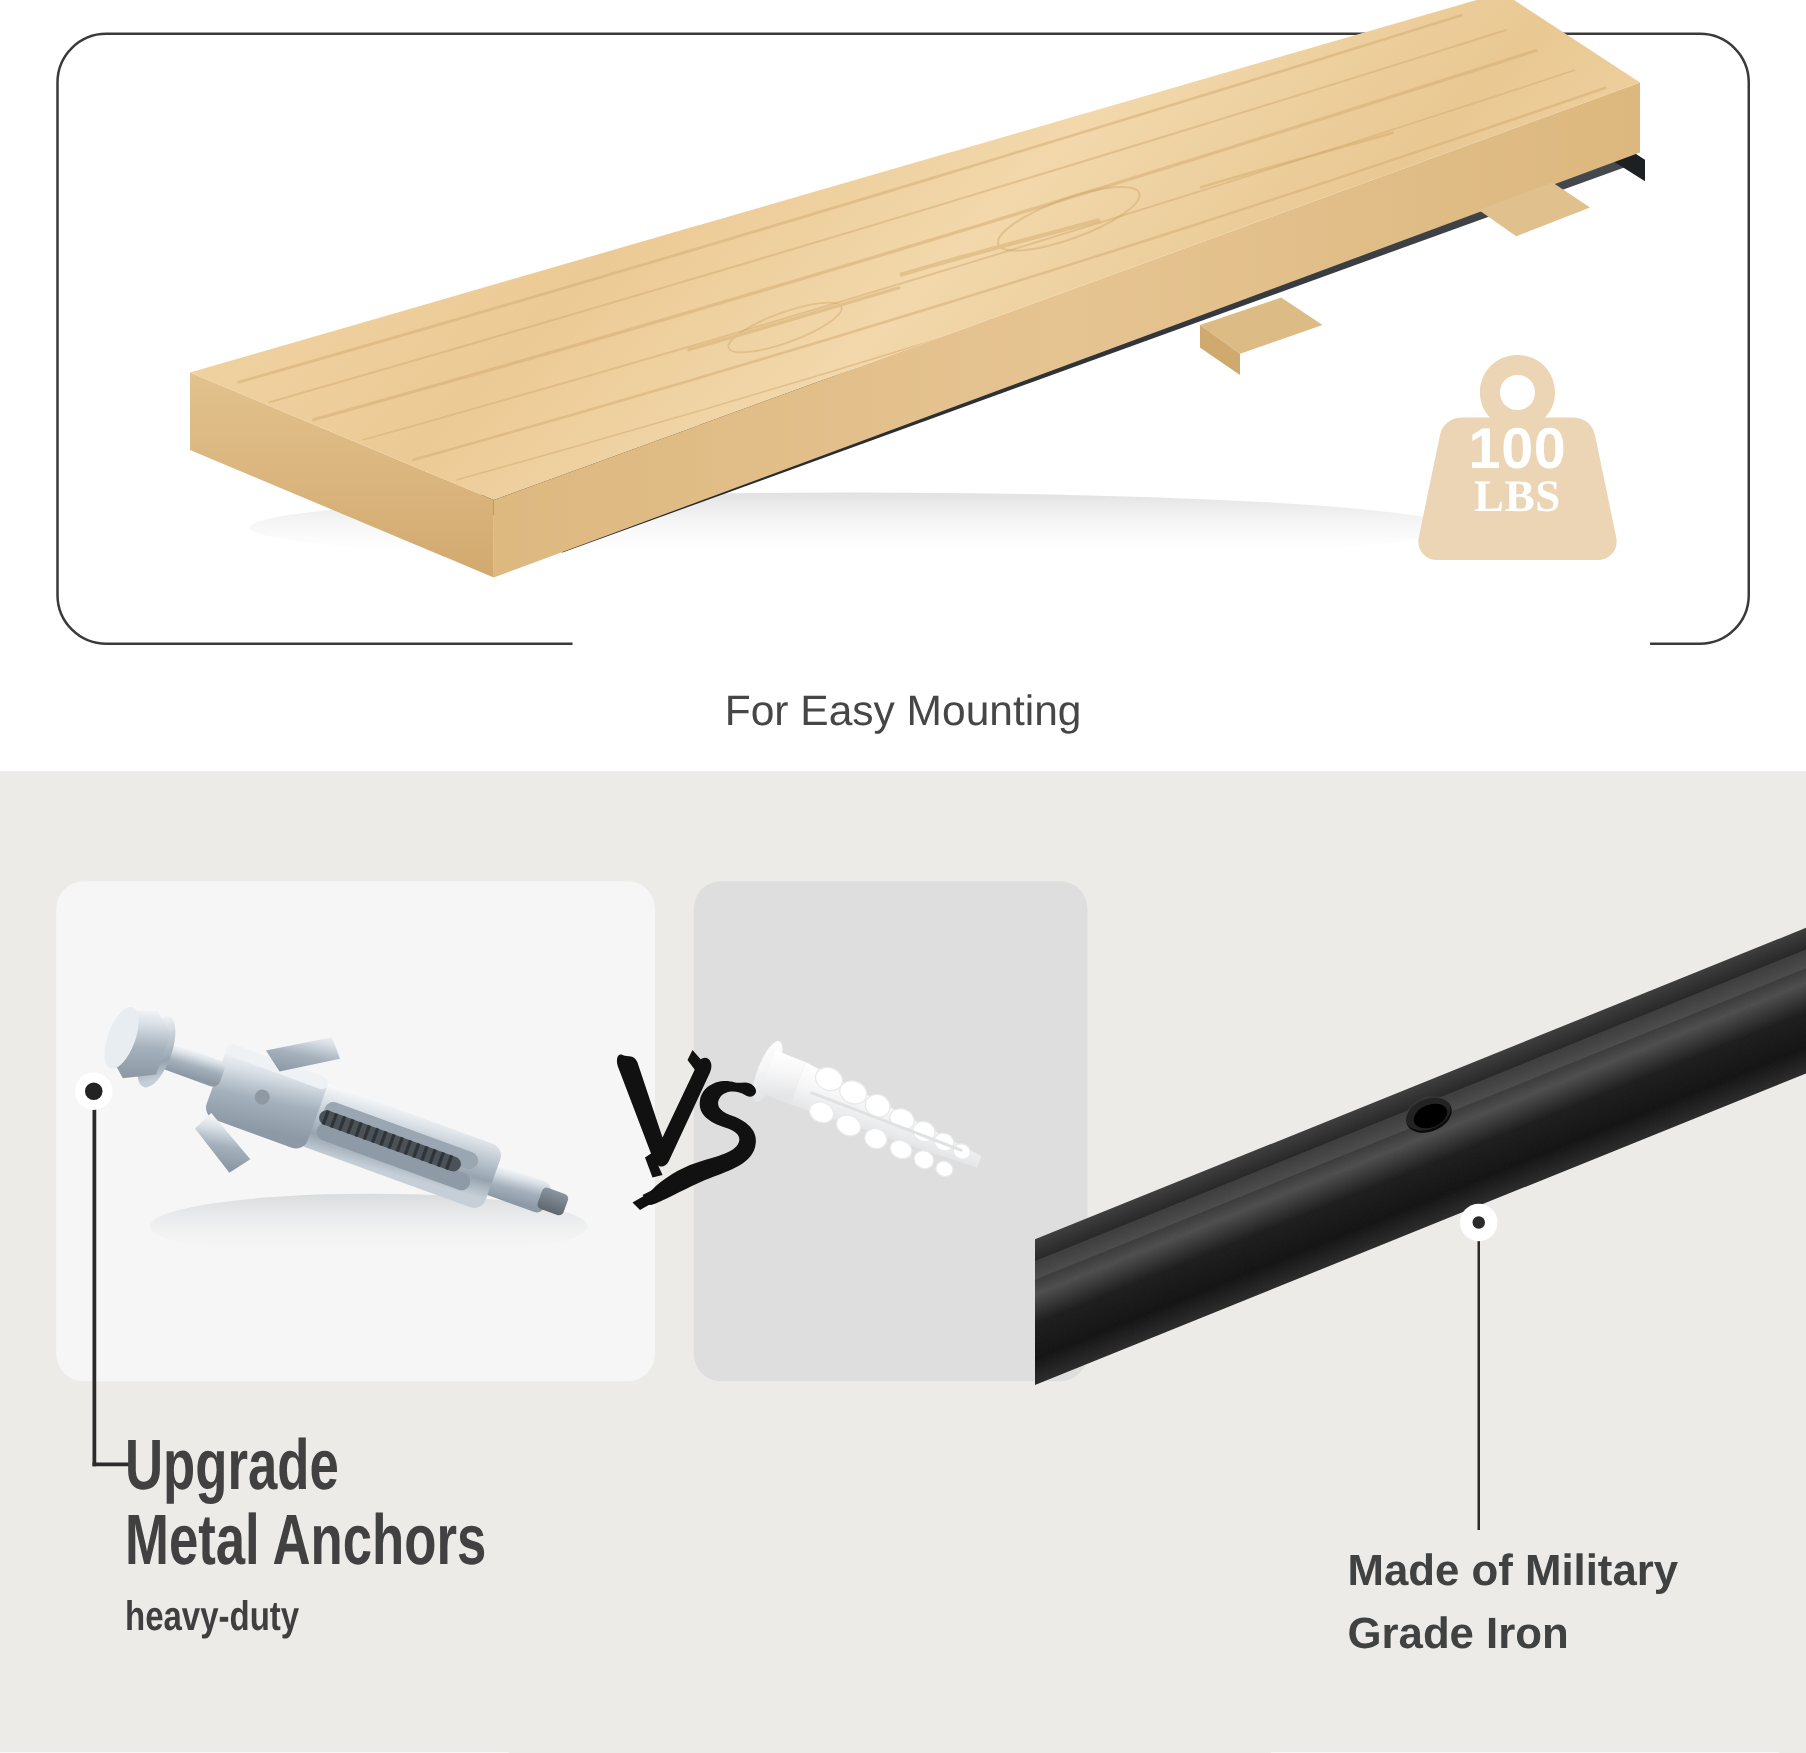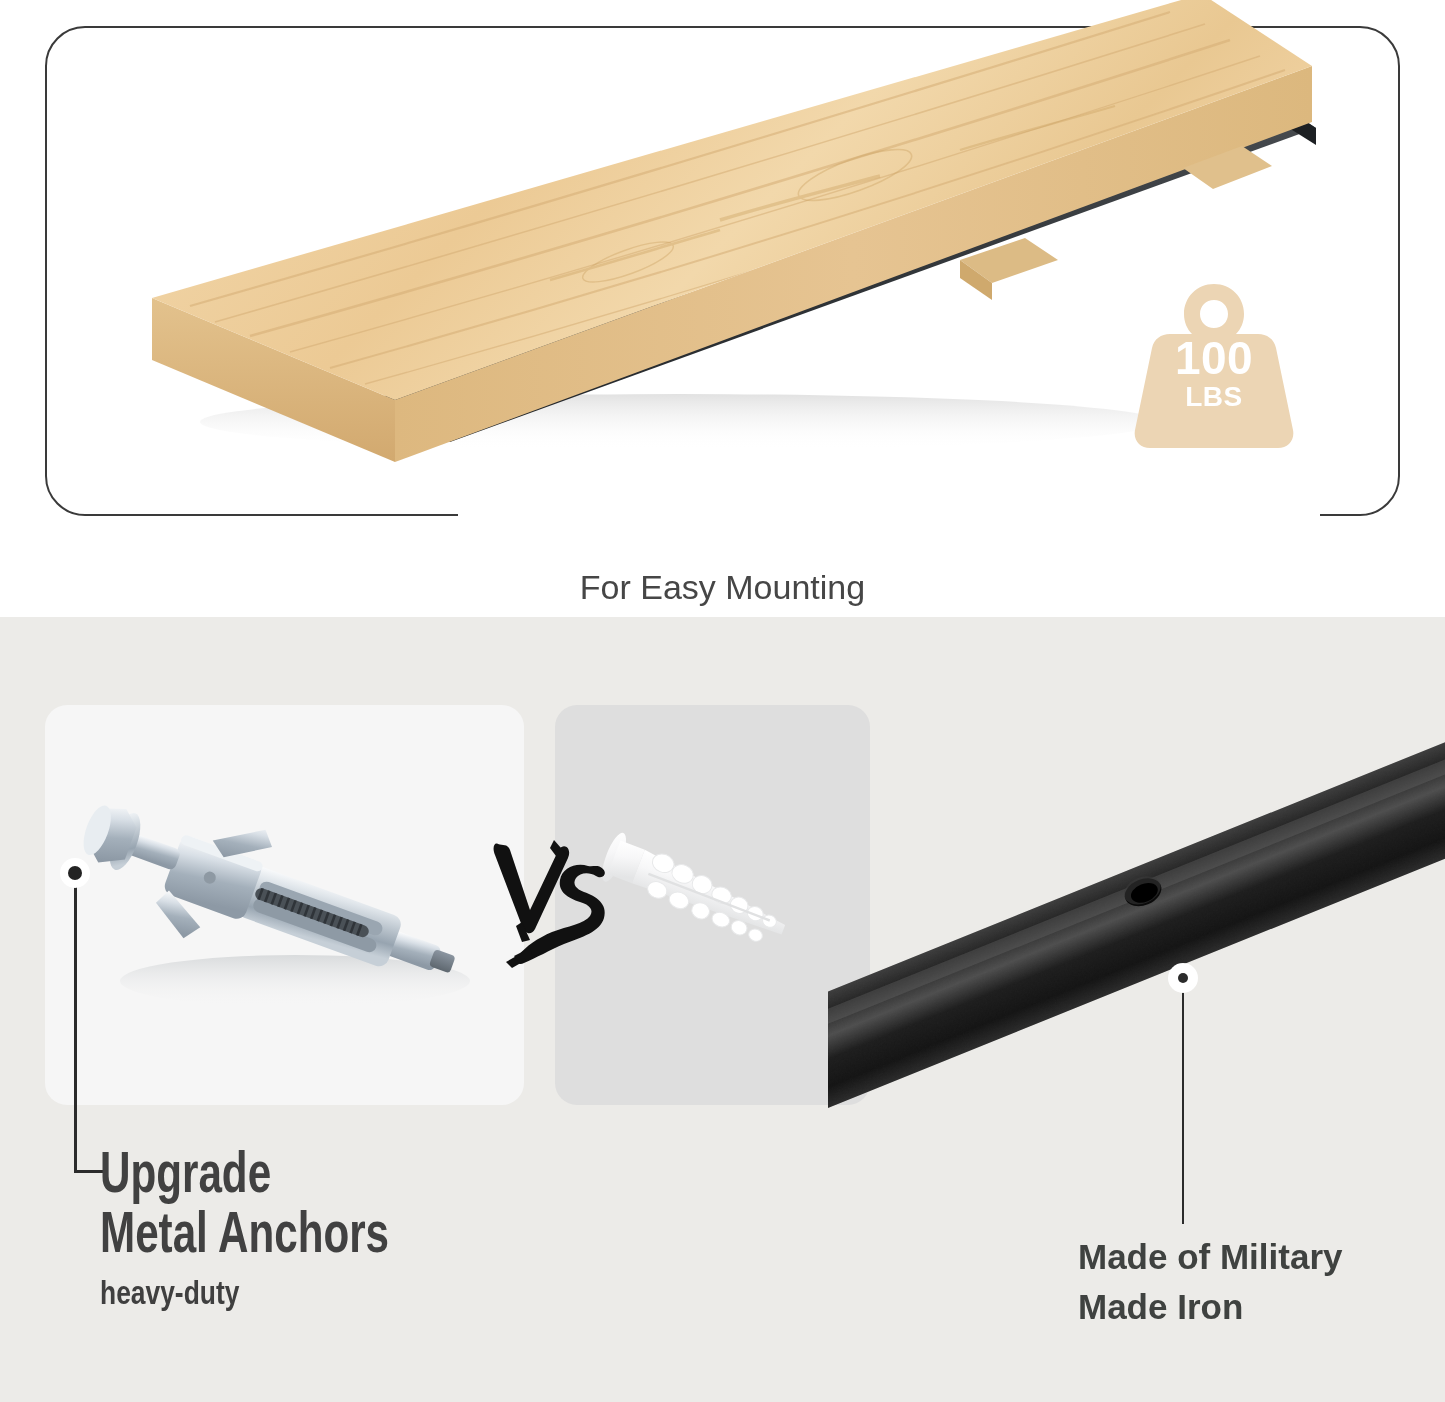--- a/index.html
+++ b/index.html
@@ -81,22 +81,23 @@
     letter-spacing: 0.5px;
     font-family: "Liberation Sans", sans-serif;
   }
   .weight-badge .badge-num {
     top: 57px;
     font-size: 46px;
     line-height: 46px;
   }
   .weight-badge .badge-unit {
     top: 101px;
-    font-size: 28px;
+    font-size: 36px;
     line-height: 36px;
+    font-family: Liberation Serif, serif;
   }
 
   
   .headline {
     position: absolute;
     left: 0;
     top: 481px;
     width: 1445px;
     text-align: center;
     z-index: 6;
@@ -110,21 +111,21 @@
     font-family: "Liberation Sans Narrow", "Liberation Sans", sans-serif;
     transform: scaleX(0.70);
     transform-origin: center center;
     white-space: nowrap;
     background: #ffffff;
     padding: 0 18px;
   }
   .subline {
     position: absolute;
     left: 0;
-    top: 567px;
+    top: 549px;
     width: 1445px;
     text-align: center;
     color: #464646;
     font-size: 34px;
     line-height: 40px;
     font-weight: normal;
     z-index: 6;
   }
 
   
@@ -538,17 +539,17 @@
       <div class="ttl">Upgrade</div>
       <div class="ttl">Metal Anchors</div>
       <div class="sub">heavy-duty</div>
     </div>
 
     <div class="callout-ring" style="left:1168px; top:346px;"></div>
     <div class="leader-v thin" style="left:1182px; top:375px; height:232px;"></div>
 
     <div class="right-caption">
       <div>Made of Military</div>
-      <div>Made Iron</div>
+      <div>Grade Iron</div>
     </div>
 
   </div>
 </div>
 
 </body></html>

